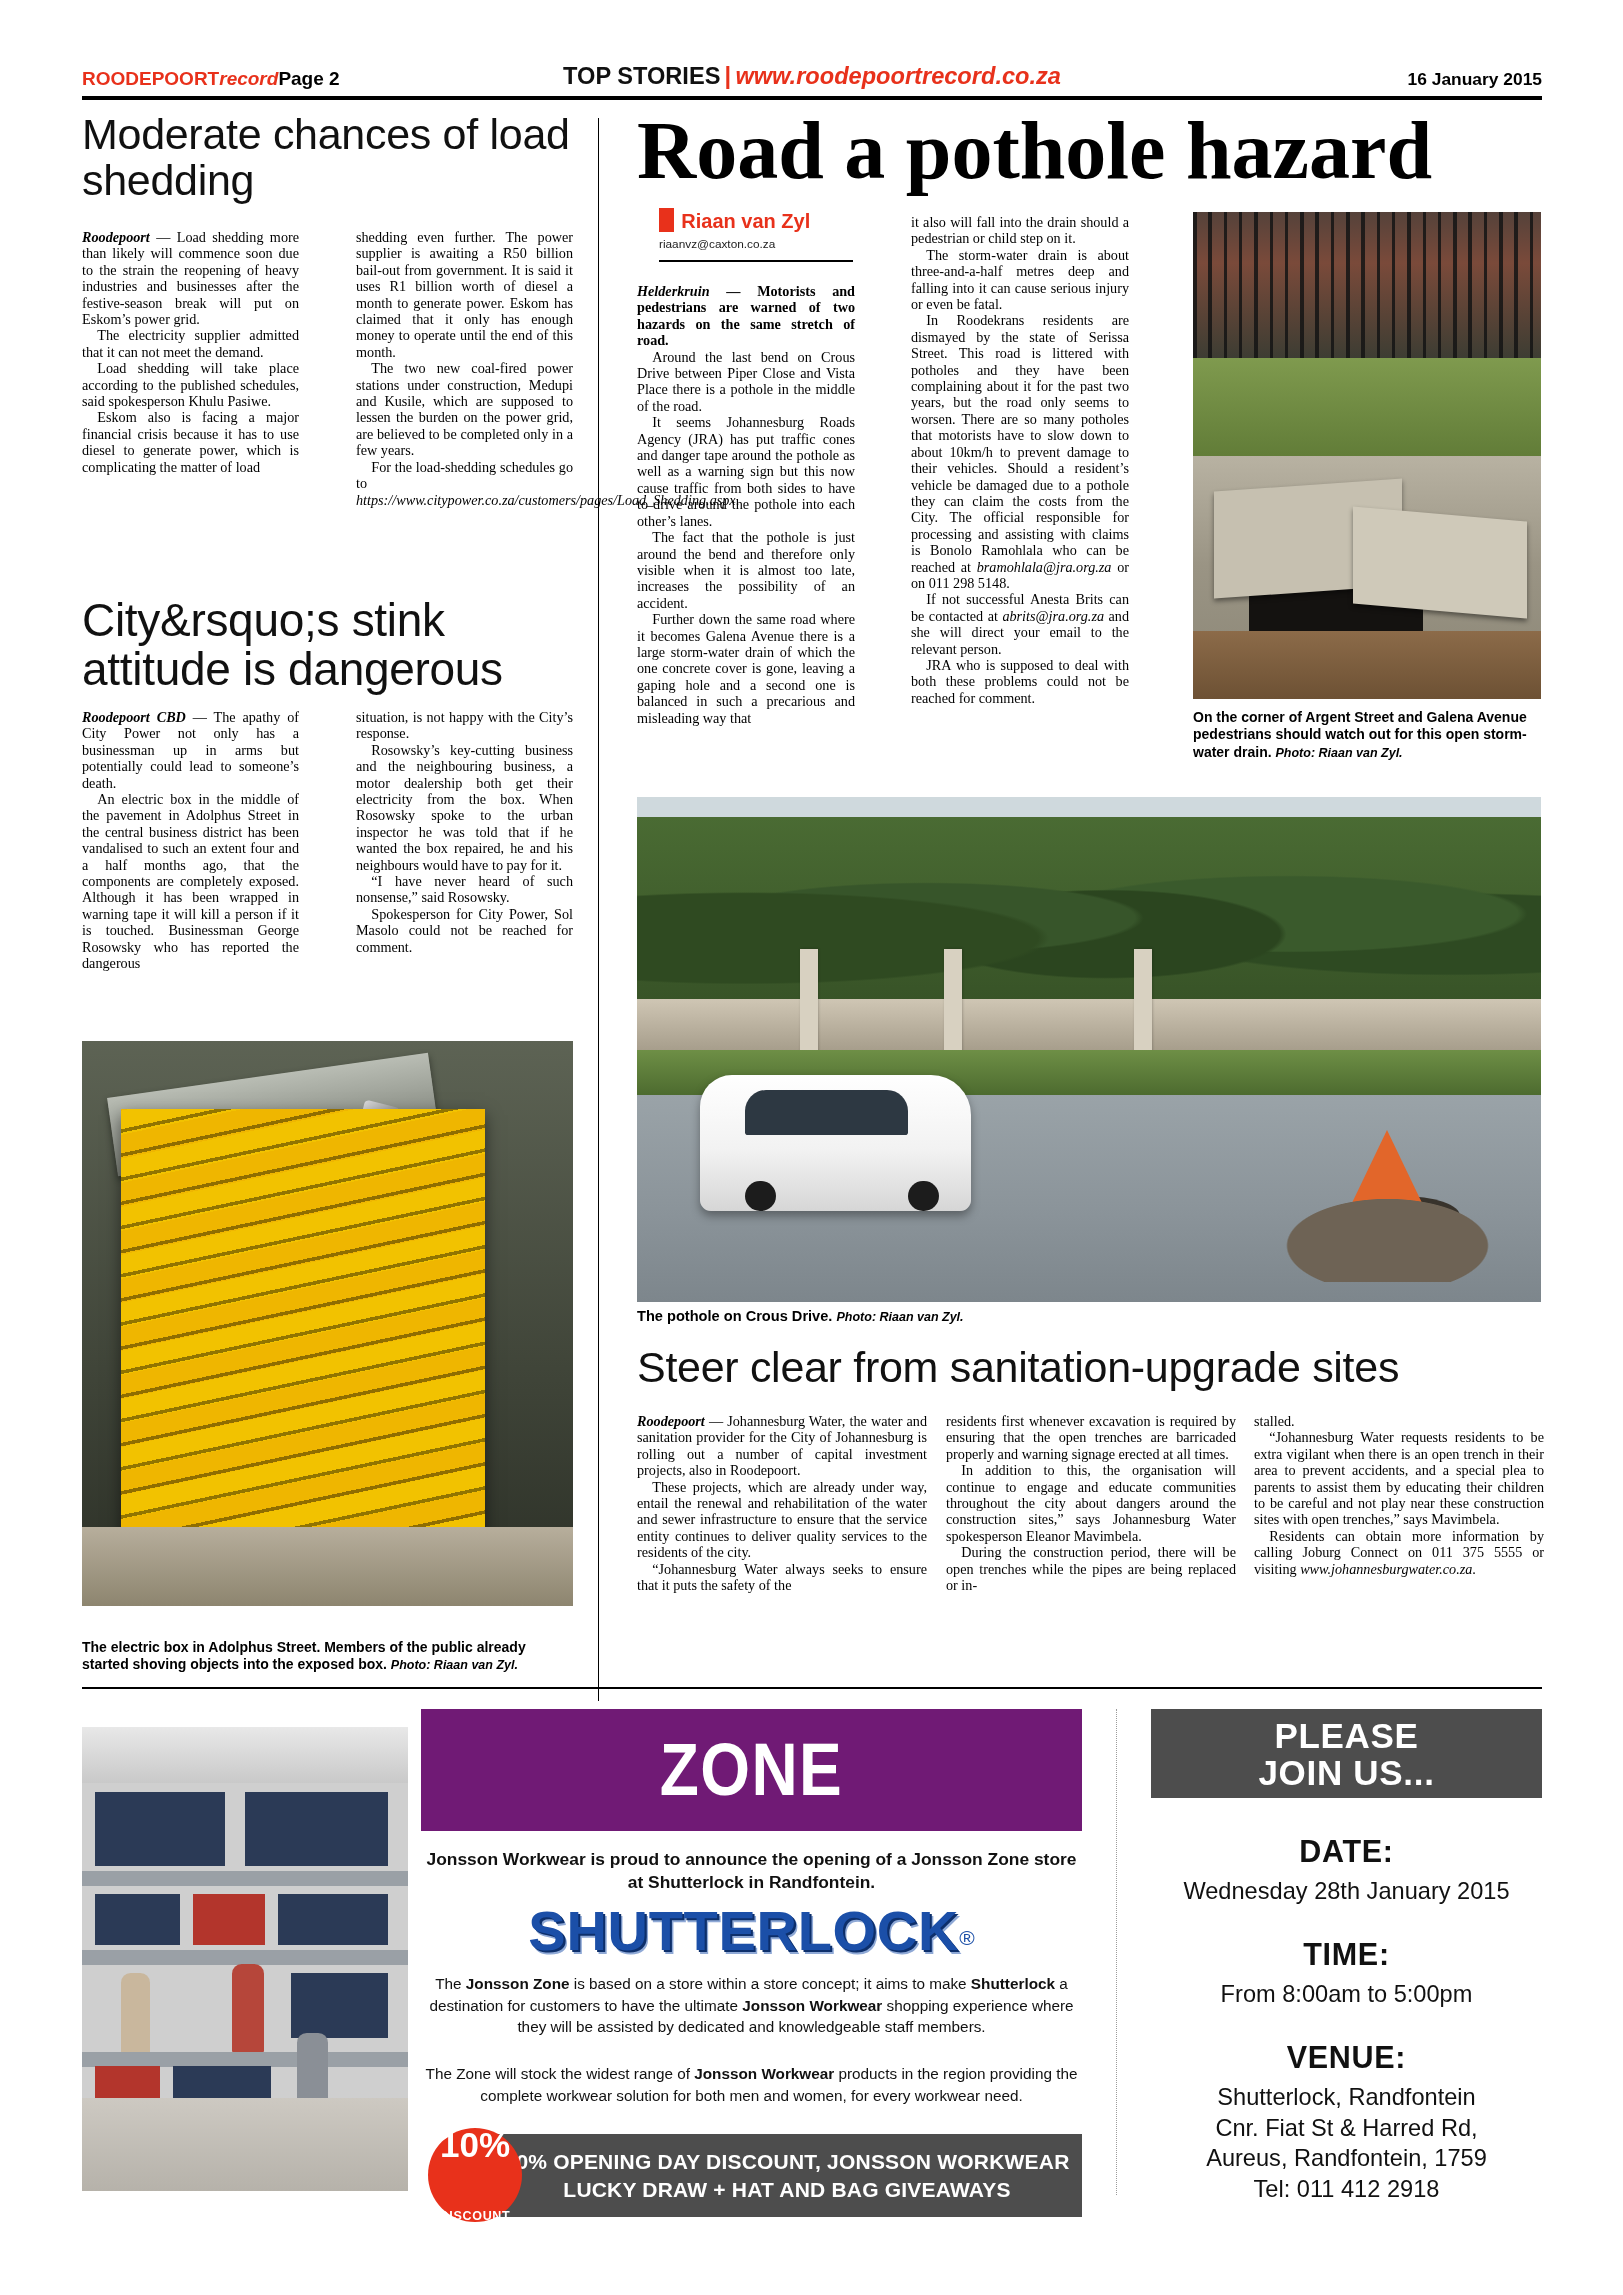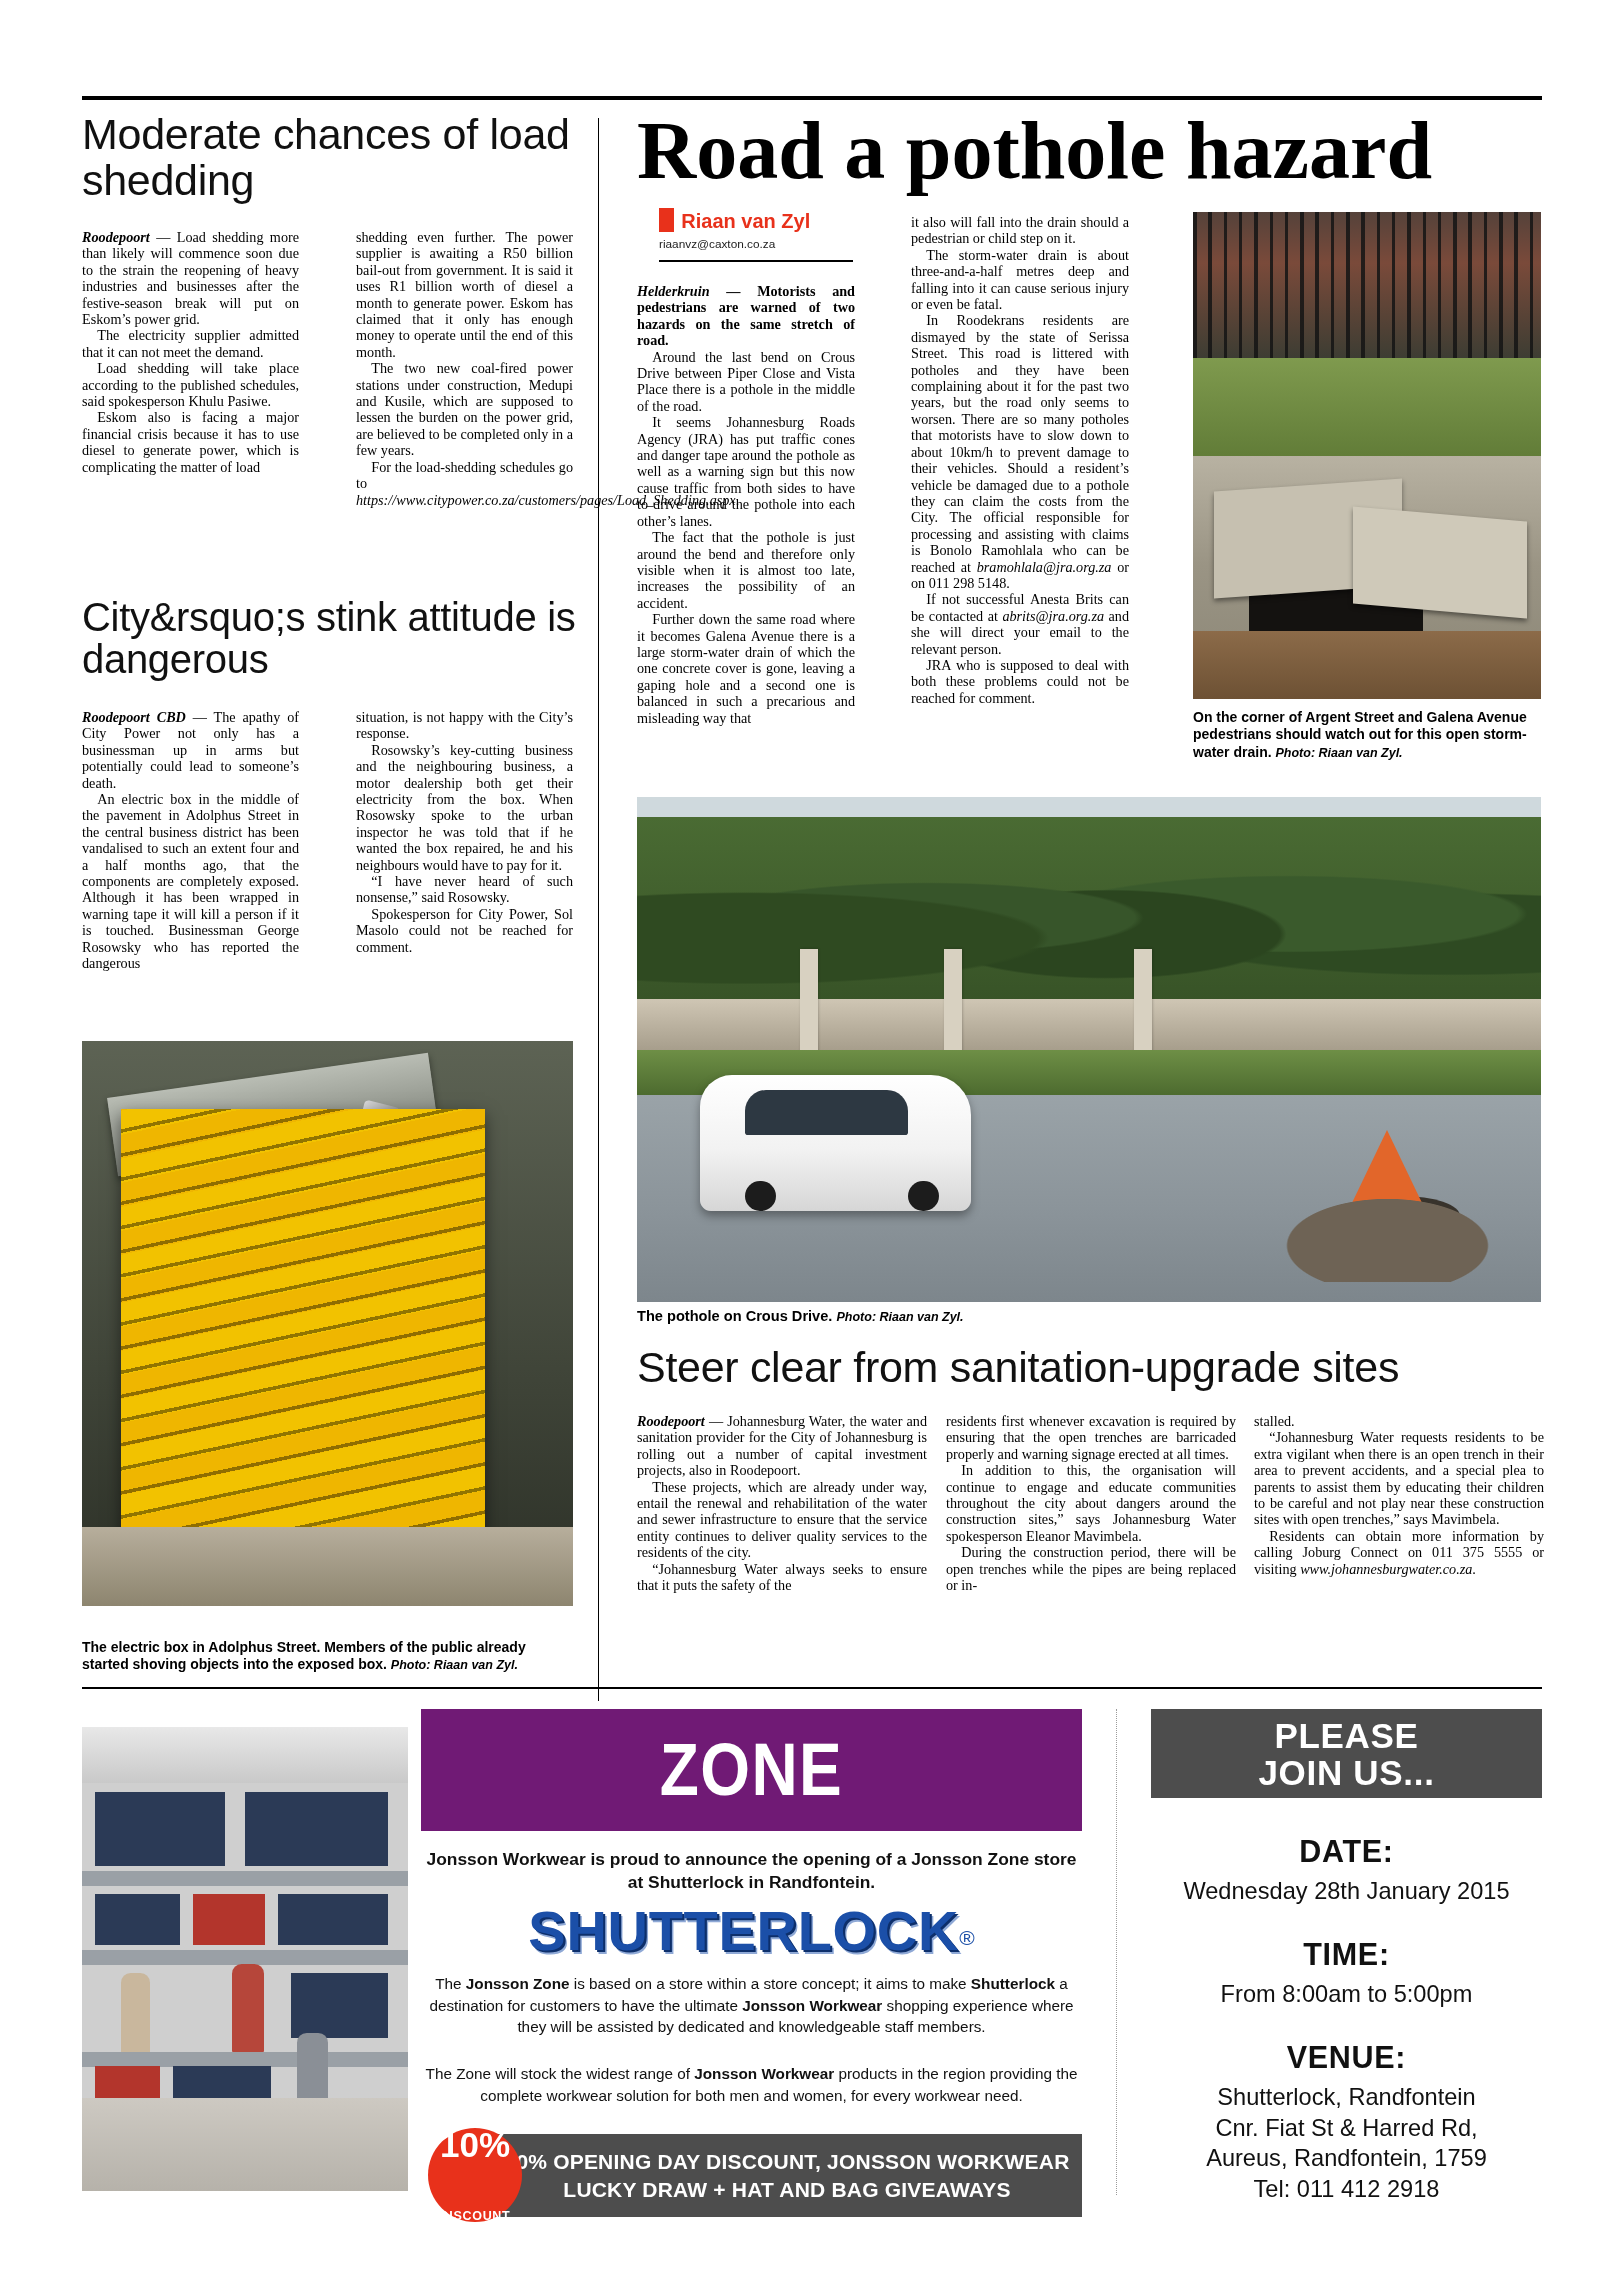--- a/index.html
+++ b/index.html
@@ -215,40 +215,49 @@
     text-align:center; color:#111;
   }
   .dotted-sep { position:absolute; border-left:1.4px dotted #9b9b9b; }
   .hr-thin { position:absolute; background:#000; }
 </style>
 </head>
 <body>
 
 <div class="page">
 
+  <div class="masthead">
+    <div class="mh-left">
+      <span class="red">ROODEPOORT</span><span class="ital">record</span><span class="pg">Page 2</span>
+    </div>
+    <div class="mh-center">
+      <span class="blk">TOP STORIES</span><span class="bar">|</span><span class="url">www.roodepoortrecord.co.za</span>
+    </div>
+    <div class="mh-right">16 January 2015</div>
+  </div>
   <div class="mh-rule"></div>
 
   <div class="vrule" style="left:598px; top:118px; height:1583px;"></div>
 
   <div class="hl-cond" style="position:absolute; left:82px; top:112px; width:500px; font-size:43px;">Moderate chances of load shedding</div>
 
   <div class="body-col" style="left:82px; top:229px; width:217px;">
     <p class="first"><span class="dl">Roodepoort</span> — Load shedding more than likely will commence soon due to the strain the reopening of heavy industries and businesses after the festive-season break will put on Eskom’s power grid.</p>
     <p>The electricity supplier admitted that it can not meet the demand.</p>
     <p>Load shedding will take place according to the published schedules, said spokesperson Khulu Pasiwe.</p>
     <p>Eskom also is facing a major financial crisis because it has to use diesel to generate power, which is complicating the matter of load</p>
   </div>
 
   <div class="body-col" style="left:356px; top:229px; width:217px;">
     <p class="first">shedding even further. The power supplier is awaiting a R50 billion bail-out from government. It is said it uses R1 billion worth of diesel a month to generate power. Eskom has claimed that it only has enough money to operate until the end of this month.</p>
     <p>The two new coal-fired power stations under construction, Medupi and Kusile, which are supposed to lessen the burden on the power grid, are believed to be completed only in a few years.</p>
     <p>For the load-shedding schedules go to <span class="it">https://www.citypower.co.za/customers/pages/Load_Shedding.aspx</span>.</p>
   </div>
 
-  <div class="hl-cond" style="position:absolute; left:82px; top:596px; width:514px; font-size:40px;">City&amp;rsquo;s stink attitude is dangerous</div>
+  <div class="hl-cond" style="position:absolute; left:82px; top:596px; width:514px; font-size:46px;">City&amp;rsquo;s stink attitude is dangerous</div>
 
   <div class="body-col" style="left:82px; top:709px; width:217px;">
     <p class="first"><span class="dl">Roodepoort CBD</span> — The apathy of City Power not only has a businessman up in arms but potentially could lead to someone’s death.</p>
     <p>An electric box in the middle of the pavement in Adolphus Street in the central business district has been vandalised to such an extent four and a half months ago, that the components are completely exposed. Although it has been wrapped in warning tape it will kill a person if it is touched. Businessman George Rosowsky who has reported the dangerous</p>
   </div>
 
   <div class="body-col" style="left:356px; top:709px; width:217px;">
     <p class="first">situation, is not happy with the City’s response.</p>
     <p>Rosowsky’s key-cutting business and the neighbouring business, a motor dealership both get their electricity from the box. When Rosowsky spoke to the urban inspector he was told that if he wanted the box repaired, he and his neighbours would have to pay for it.</p>
     <p>“I have never heard of such nonsense,” said Rosowsky.</p>

